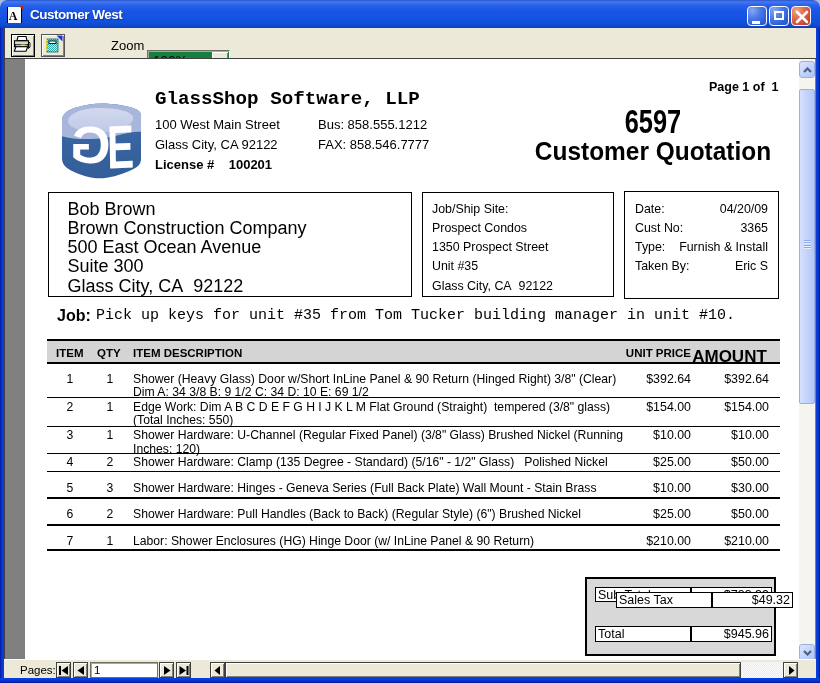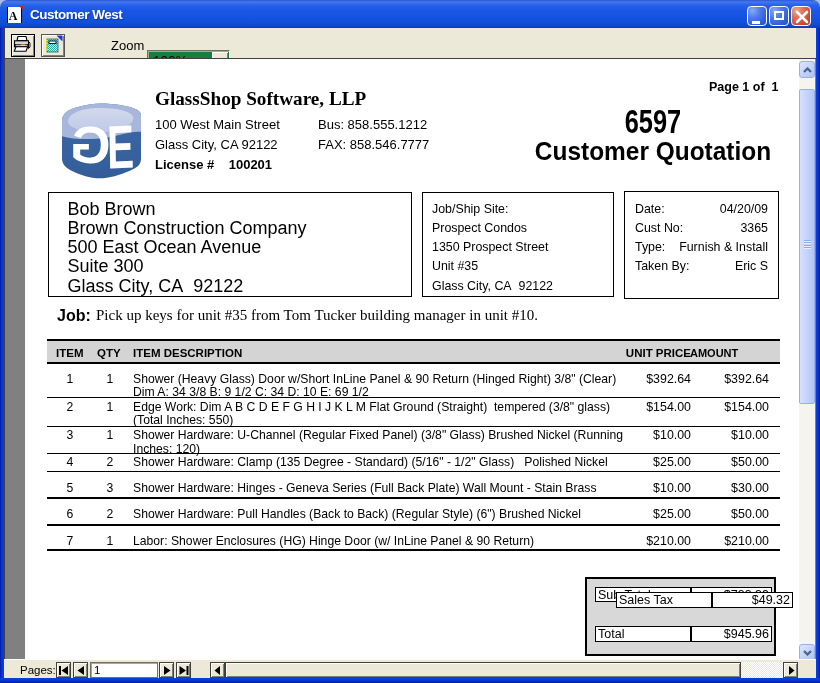--- a/index.html
+++ b/index.html
@@ -76,21 +76,21 @@
   border:1px solid #404040;box-shadow:inset 1px 1px 0 #fff,inset -1px -1px 0 #808080;}
 #hthumb{left:221px;top:2px;width:516px;height:16px;background:#ece9d8;box-sizing:border-box;
   border:1px solid #404040;box-shadow:inset 1px 1px 0 #fff,inset -1px -1px 0 #808080;}
 #htrack{left:737px;top:2px;width:42px;height:16px;
   background:conic-gradient(#fff 0 25%,#ece9d8 0 50%,#fff 0 75%,#ece9d8 0);
   background-size:2px 2px;}
 #hcorner{left:794px;top:2px;width:18px;height:16px;background:#ece9d8;}
 
 .rpt{position:absolute;color:#000;}
 .sans{font-family:"Liberation Sans",sans-serif;}
-.serif{font-family:Liberation Serif, serif;}
+.serif{font-family:Liberation Mono, monospace;}
 .b{font-weight:bold;}
 .line{position:absolute;background:#000;}
 .box{position:absolute;border:1.5px solid #000;box-sizing:border-box;background:#fff;}
 .itm{left:47px;width:46px;text-align:center;font-size:12.2px;line-height:13.6px;}
 .qty{left:93px;width:34px;text-align:center;font-size:12.2px;line-height:13.6px;}
 .dsc{left:133px;width:505px;font-size:12.2px;line-height:13.6px;}
 .up{left:580px;width:111px;text-align:right;font-size:12.4px;line-height:13.6px;}
 .am{left:690px;width:79px;text-align:right;font-size:12.4px;line-height:13.6px;}
 .tot{position:absolute;left:595px;width:175px;height:13.5px;background:#fff;
   border:1.5px solid #000;box-sizing:content-box;font-size:12.5px;}
@@ -209,21 +209,21 @@
     <div class="rpt sans b" style="left:57px;top:307px;font-size:16px;">Job:</div>
     <div class="rpt serif" style="left:96px;top:306.7px;font-size:15px;">Pick up keys for unit #35 from Tom Tucker building manager in unit #10.</div>
 
     <div class="line" style="left:47px;top:338.5px;width:733px;height:2px;"></div>
     <div class="rpt" style="left:47px;top:340.5px;width:733px;height:21px;background:#d4d4d4;"></div>
     <div class="line" style="left:47px;top:361.5px;width:733px;height:2px;"></div>
     <div class="rpt sans b" style="left:56px;top:347px;font-size:11.5px;">ITEM</div>
     <div class="rpt sans b" style="left:97px;top:347px;font-size:11.5px;">QTY</div>
     <div class="rpt sans b" style="left:133px;top:347px;font-size:11.5px;">ITEM DESCRIPTION</div>
     <div class="rpt sans b" style="left:560px;top:347px;width:131px;font-size:11.5px;text-align:right;">UNIT PRICE</div>
-    <div class="rpt sans b" style="left:690px;top:347px;width:79px;font-size:11px;text-align:left;">AMOUNT</div>
+    <div class="rpt sans b" style="left:690px;top:347px;width:79px;font-size:17px;text-align:center;">AMOUNT</div>
 
     <div class="rpt sans itm" style="top:372.5px;">1</div>
     <div class="rpt sans qty" style="top:372.5px;">1</div>
     <div class="rpt sans dsc" style="top:372.5px;">Shower (Heavy Glass) Door w/Short InLine Panel &amp; 90 Return (Hinged Right) 3/8" (Clear)<br>Dim A: 34 3/8 B: 9 1/2 C: 34 D: 10 E: 69 1/2</div>
     <div class="rpt sans up" style="top:372.5px;">$392.64</div>
     <div class="rpt sans am" style="top:372.5px;">$392.64</div>
     <div class="line" style="left:47px;top:396.5px;width:733px;height:1.5px;"></div>
     <div class="rpt sans itm" style="top:400.5px;">2</div>
     <div class="rpt sans qty" style="top:400.5px;">1</div>
     <div class="rpt sans dsc" style="top:400.5px;">Edge Work: Dim A B C D E F G H I J K L M Flat Ground (Straight)&nbsp; tempered (3/8" glass)<br>(Total Inches: 550)</div>

